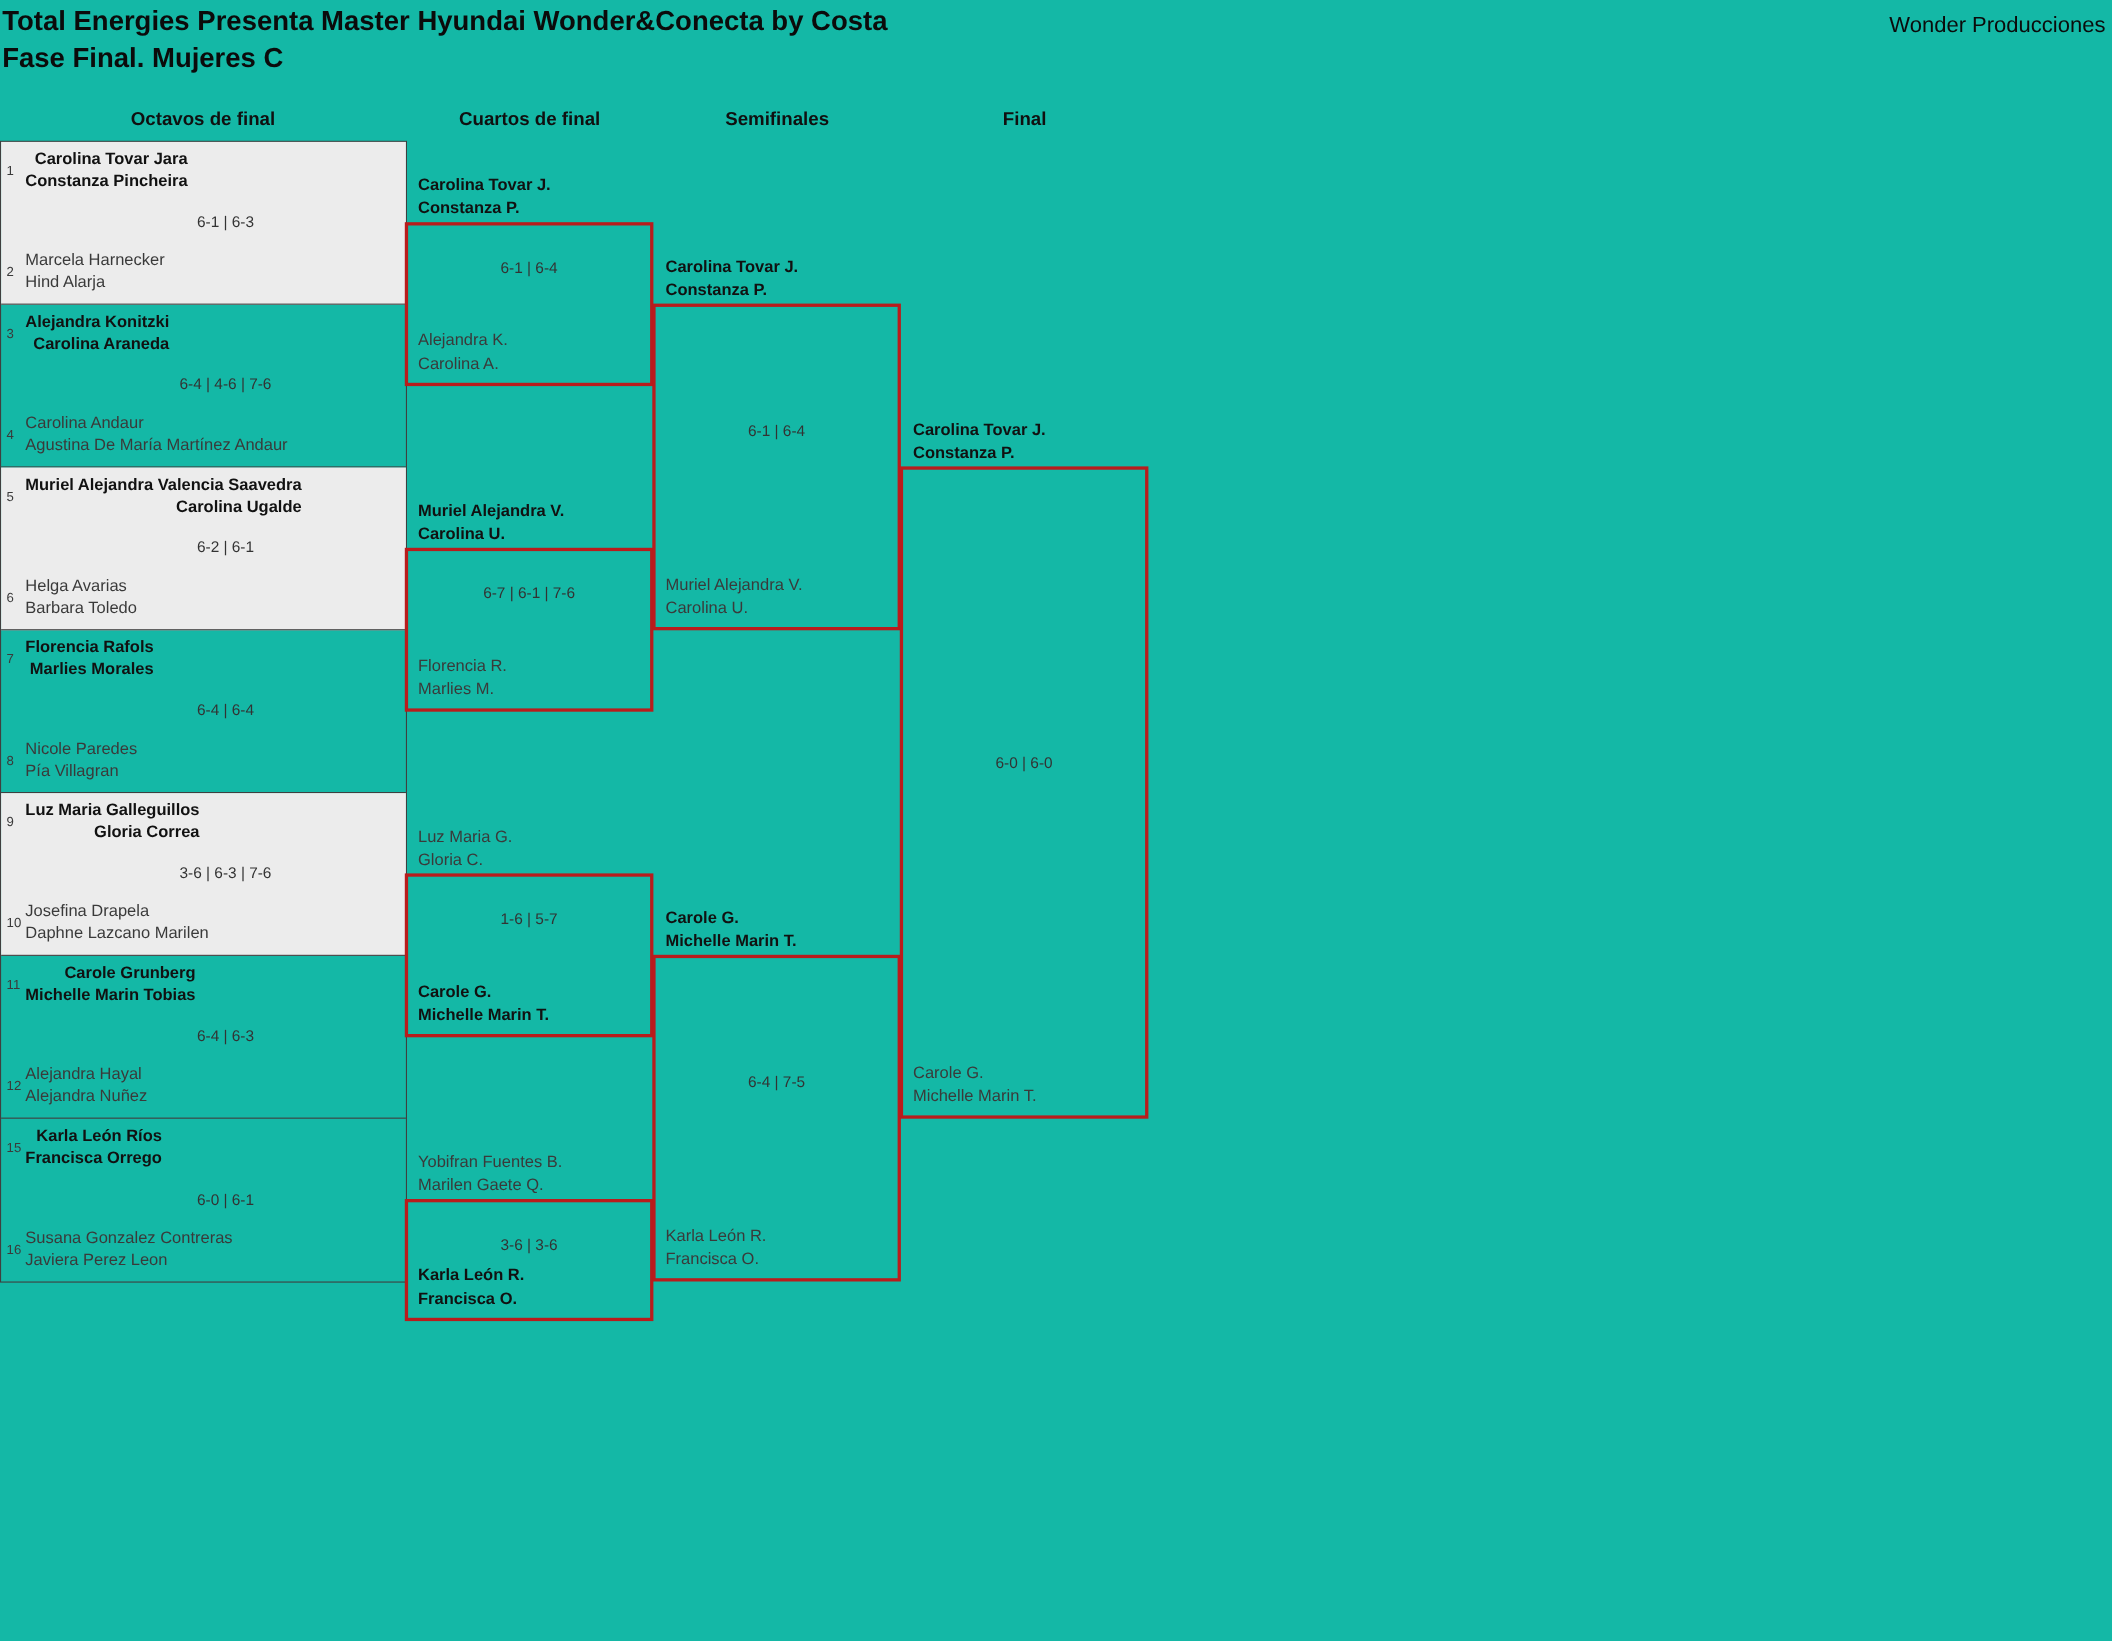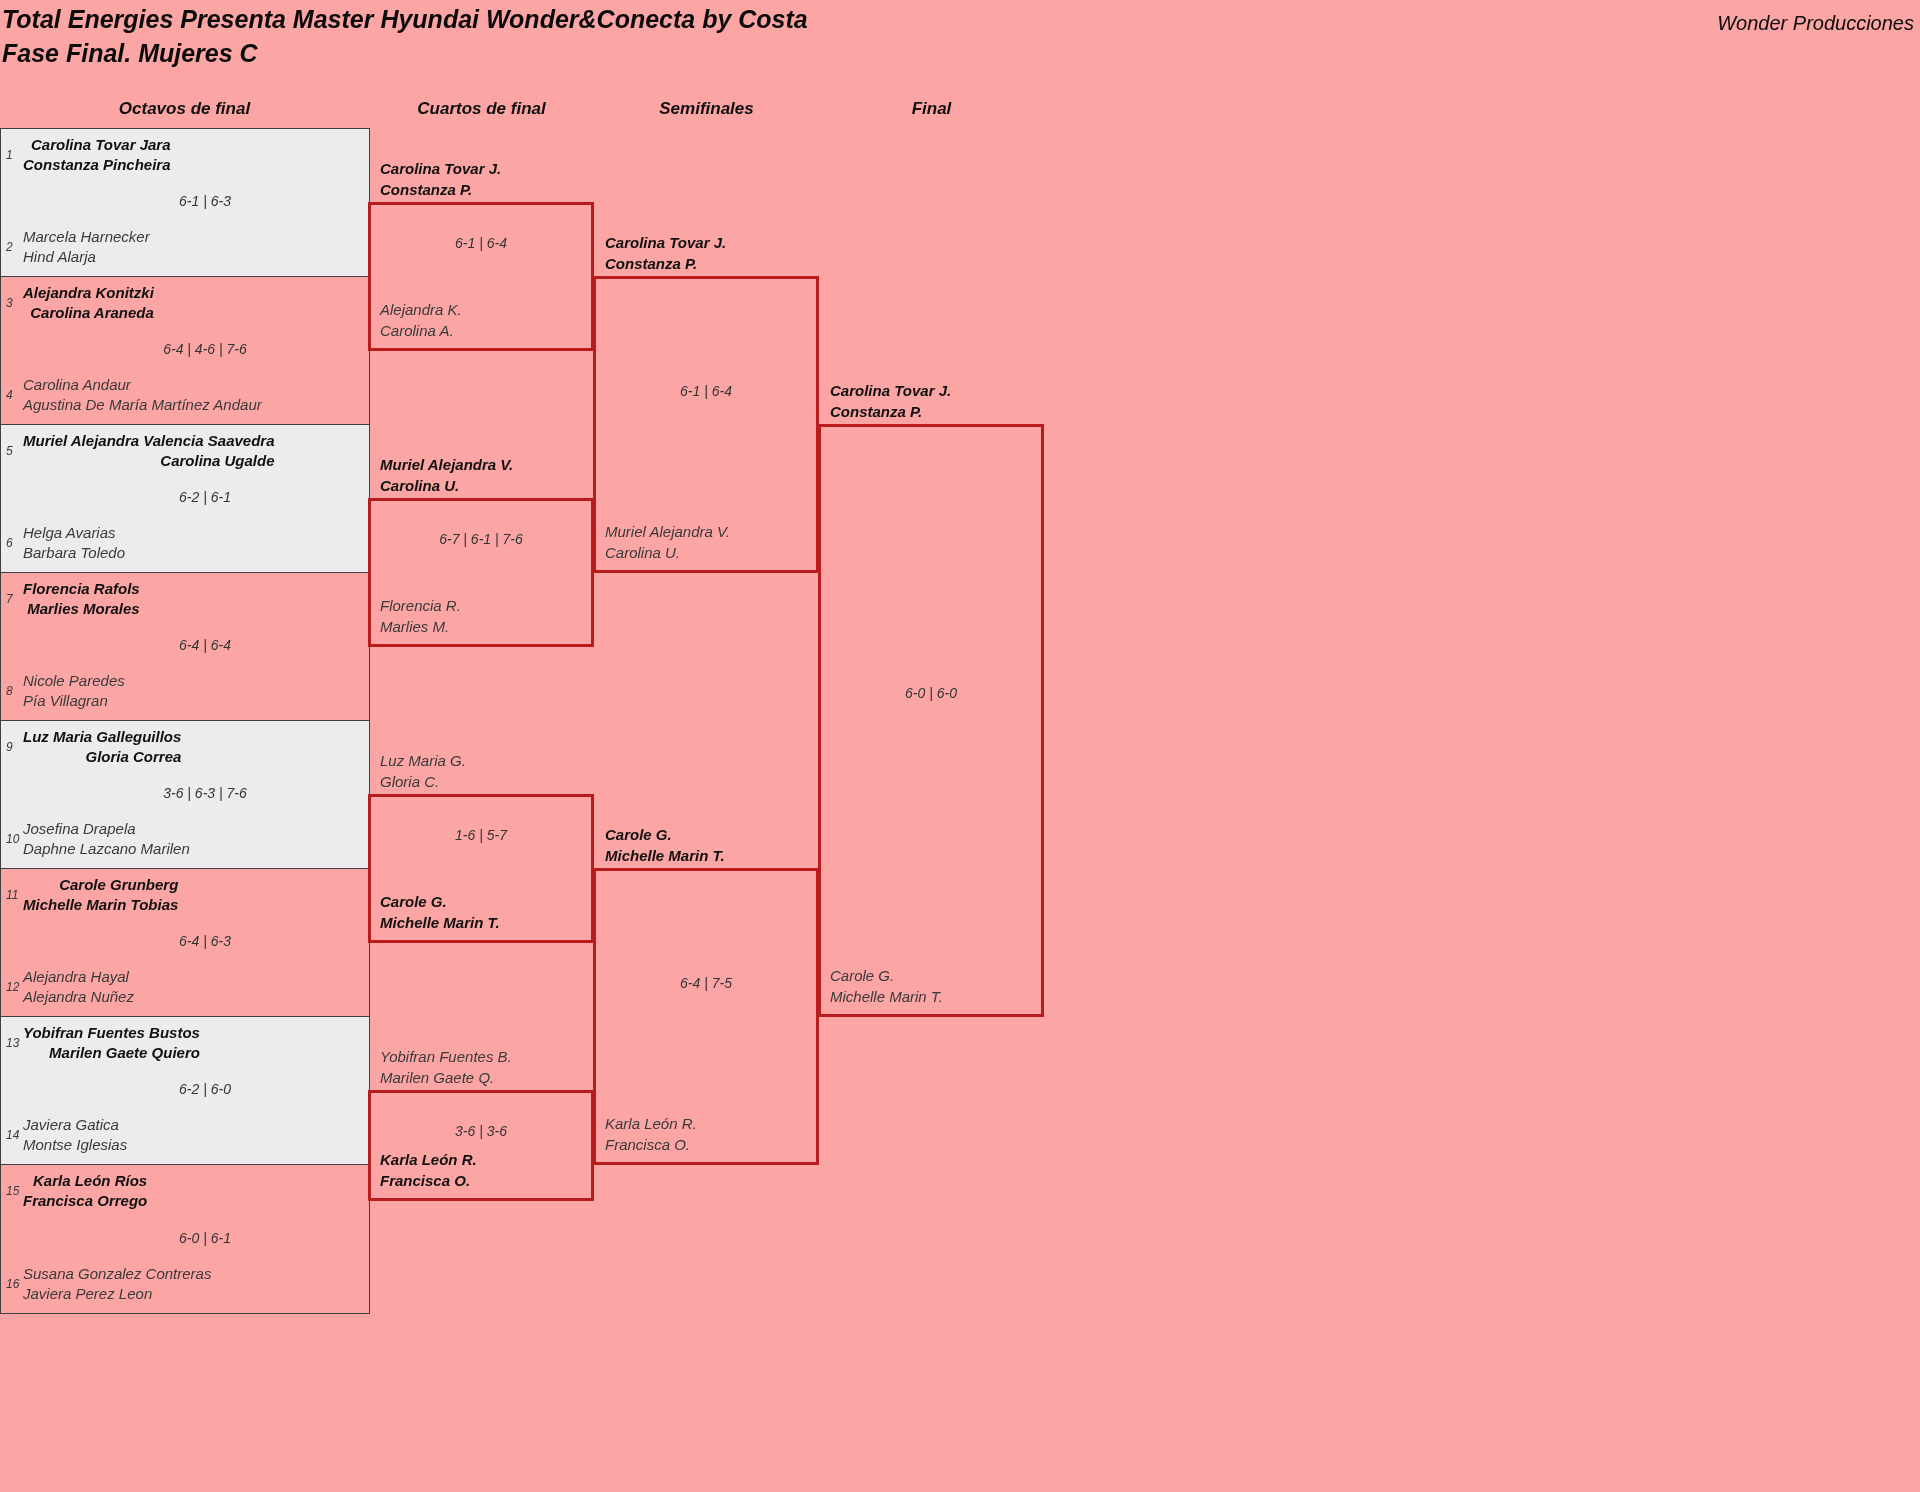--- a/index.html
+++ b/index.html
@@ -1,17 +1,17 @@
 <!DOCTYPE html>
 <html><head>
 <meta charset="utf-8">
 <style>
   html,body{margin:0;padding:0;background:#fff;}
   body{width:1920px;height:1492px;position:relative;font-family:"Liberation Sans",sans-serif;color:#111;}
-  .page{position:absolute;inset:0;background:#fca5a5;font-style:italic;}
+  .page{position:absolute;inset:0;background:#14b8a6;}
 
   .title{position:absolute;left:2px;top:2px;font-size:25px;line-height:34px;font-weight:700;color:#0b0b0b;}
   .org{position:absolute;top:12px;right:6px;font-size:20px;color:#0b0b0b;}
 
   .round-header{position:absolute;top:99px;text-align:center;font-size:17px;font-weight:600;color:#101010;}
   #h-oct{left:0;width:369px;}
   #h-cua{left:369px;width:225px;}
   #h-sem{left:594px;width:225px;}
   #h-fin{left:819px;width:225px;}
 
@@ -164,37 +164,20 @@
       <div class="oscore">6-4 | 6-3</div>
       <div class="entry bottom">
         <span class="seed">12</span>
         <div class="names">
           <div>Alejandra Hayal</div>
           <div>Alejandra Nuñez</div>
         </div>
       </div>
     </div>
 
-    <div class="omatch gray">
-      <div class="entry top">
-        <span class="seed">13</span>
-        <div class="names win">
-          <div>Yobifran Fuentes Bustos</div>
-          <div>Marilen Gaete Quiero</div>
-        </div>
-      </div>
-      <div class="oscore">6-2 | 6-0</div>
-      <div class="entry bottom">
-        <span class="seed">14</span>
-        <div class="names">
-          <div>Javiera Gatica</div>
-          <div>Montse Iglesias</div>
-        </div>
-      </div>
-    </div>
 
     <div class="omatch">
       <div class="entry top">
         <span class="seed">15</span>
         <div class="names win">
           <div>Karla León Ríos</div>
           <div>Francisca Orrego</div>
         </div>
       </div>
       <div class="oscore">6-0 | 6-1</div>

